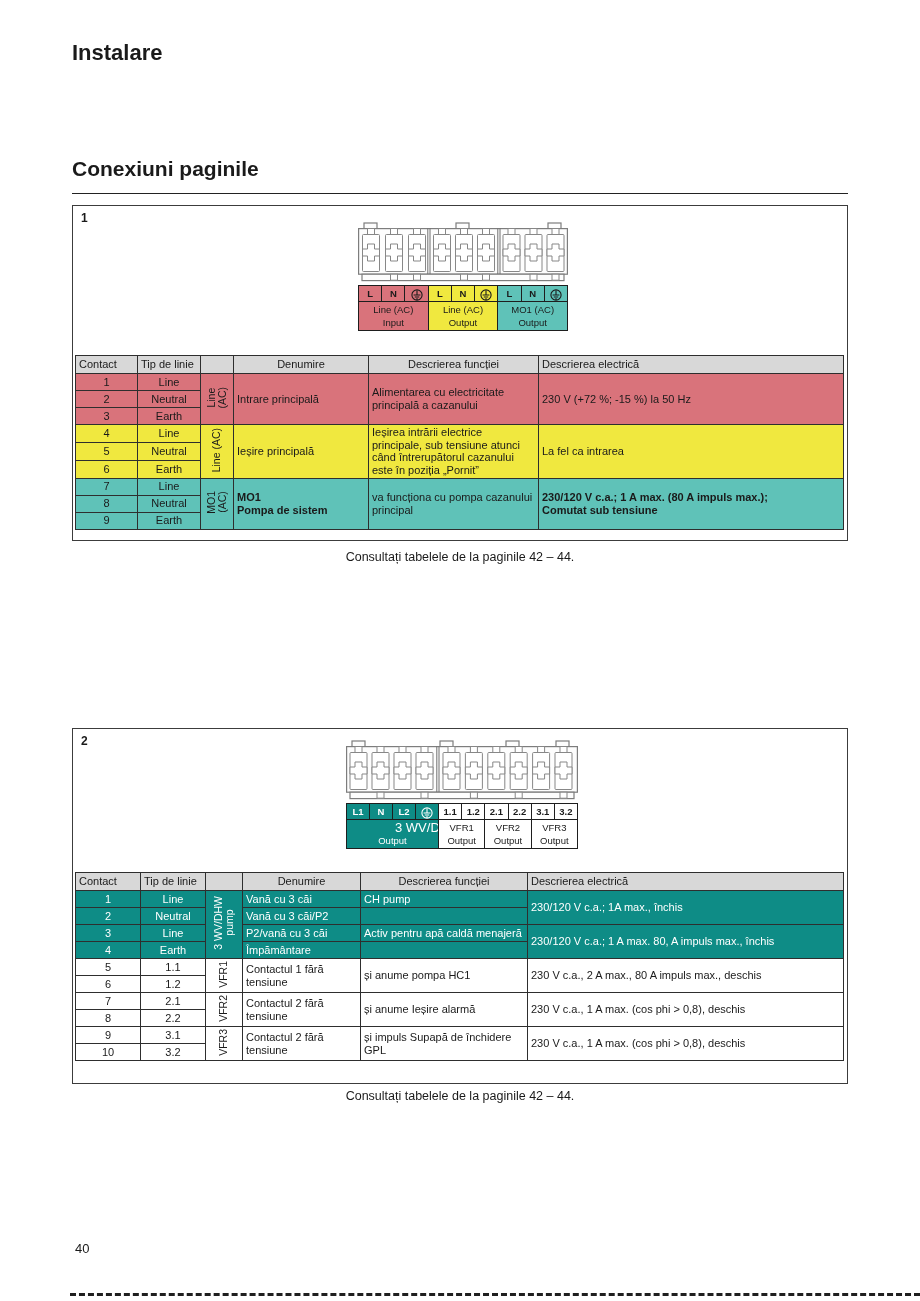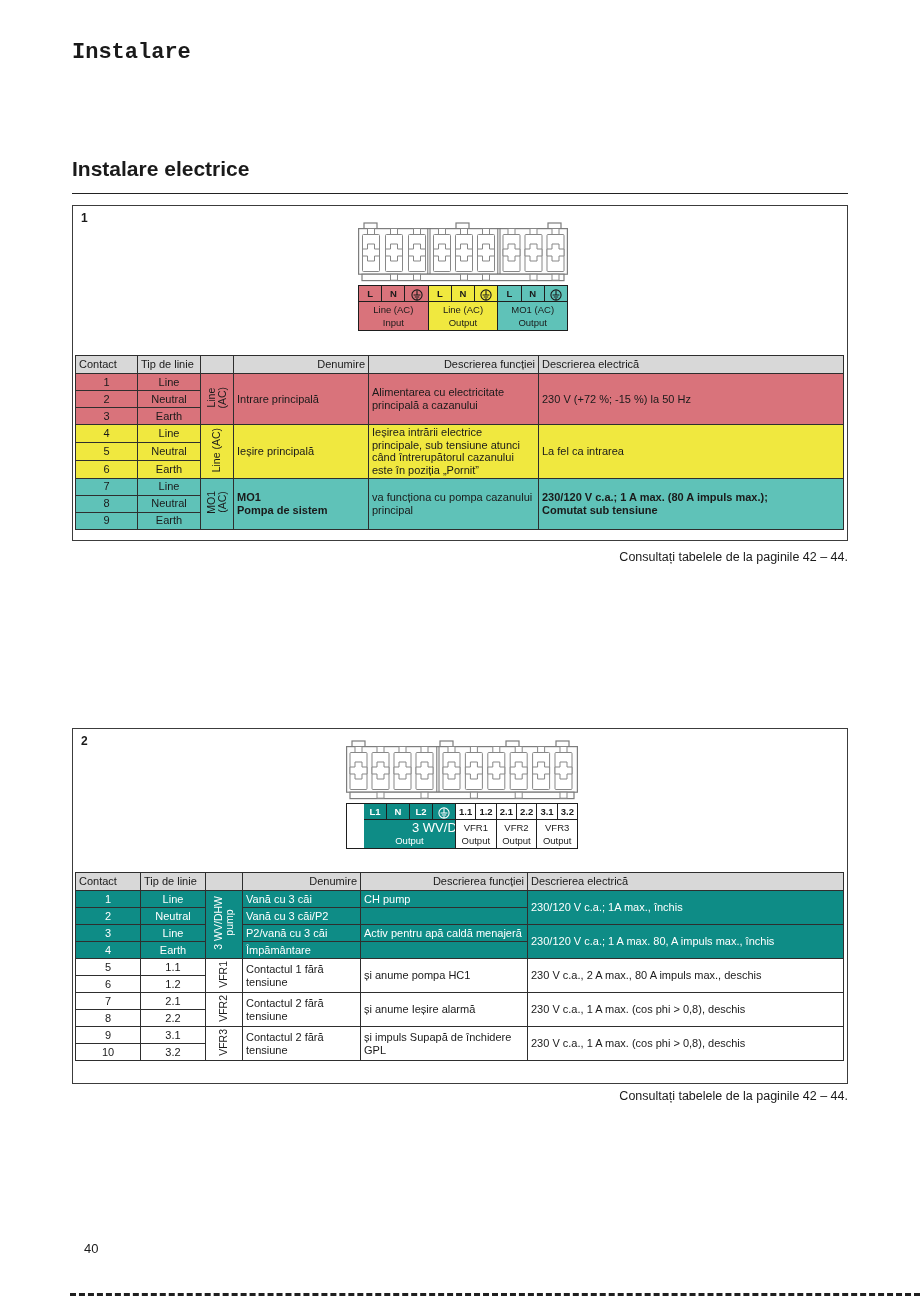--- a/index.html
+++ b/index.html
@@ -1,21 +1,21 @@
 <!DOCTYPE html>
 <html><head>
 <meta charset="utf-8">
 <style>
   html,body { margin:0; padding:0; background:#ffffff; }
   .page {
     position:relative; width:920px; height:1301px; margin:0 auto;
     background:#ffffff; color:#1a1a1a;
     font-family:"Liberation Sans", sans-serif; overflow:hidden;
   }
-  .h1 { position:absolute; left:72px; top:40px; font-size:22px; font-weight:bold;font-family:Liberation Mono, monospace; }
+  .h1 { position:absolute; left:72px; top:40px; font-size:22px; font-weight:bold; }
   .h2 { position:absolute; left:72px; top:157px; font-size:21px; font-weight:bold; }
   .rule { position:absolute; left:72px; top:193px; width:776px; border-top:1px solid #222; }
 
   .figbox { position:absolute; left:72px; width:774px; border:1px solid #3c3c3c; background:#fff; }
   .box1 { top:205px; height:334px; }
   .box2 { top:728px; height:354px; }
   .figlabel { position:absolute; left:8px; top:5px; font-size:12px; font-weight:bold; }
 
   .diag { position:absolute; }
   .diag1 { left:285px; top:16px; width:210px; }
@@ -25,54 +25,54 @@
   .band { display:flex; border:1px solid #1e1e1e; margin-top:1px; }
   .bsection { border-left:1px solid #1e1e1e; }
   .bsection:first-child { border-left:none; }
   .bpins { display:flex; height:15px; border-bottom:1px solid #1e1e1e; }
   .bpin { flex:1; border-left:1px solid #1e1e1e; text-align:center; font-size:9.5px; line-height:15px; font-weight:bold; }
   .bpin:first-child { border-left:none; }
   .bpin svg { vertical-align:middle; margin-top:1px; }
   .blabel { text-align:center; font-size:9.5px; height:14px; line-height:15px; }
   .bsub   { text-align:center; font-size:9.5px; height:14px; line-height:14px; }
   .b1s { width:69px; }
-  .b2main { width:91px;margin-left:17px; }
+  .b2main { width:91px; }
   .b2relay { width:46px; }
   .wtext { color:#ffffff; }
   .b2main .blabel { font-size:13px; white-space:nowrap;padding-left:48px; }
 
   table.ctable { position:absolute; left:2px; border-collapse:collapse; table-layout:fixed; width:768px; font-size:11px; line-height:1.15; }
   .t1 { top:149px; } .t2 { top:143px; }
   .ctable td, .ctable th { border:1px solid #2e2e2e; padding:1px 3px; overflow:hidden; }
   .ctable th { font-weight:normal; height:15px; }
   .ctable tr { height:17px; }
   .hleft { text-align:left; padding-left:5px;margin-top:16px; }
-  .hcent { text-align:right; }
+  .hcent { text-align:center; }
   .num { text-align:center; }
   .typ { text-align:center; padding-left:5px; }
   .den { text-align:left; }
   .fun { text-align:left; }
   .ele { text-align:left; padding-left:6px; }
   .pre { white-space:pre-line;font-weight:bold; }
   .rotcell { text-align:center; vertical-align:middle; padding:0; }
   .vert { display:inline-block; writing-mode:vertical-rl; transform:rotate(180deg); white-space:pre-line; line-height:1.05; font-size:10.5px; }
   .gtop td { border-top:1.5px solid #151515; }
 
-  .caption { position:absolute; left:72px; width:776px; text-align:right; font-size:12.5px; }
+  .caption { position:absolute; left:72px; width:776px; text-align:center; font-size:12.5px; }
   .cap1 { top:550px; } .cap2 { top:1089px; }
-  .pageno { position:absolute; left:84px; top:1241px; font-size:13px; }
+  .pageno { position:absolute; left:75px; top:1241px; font-size:13px; }
   .bottomline { position:absolute; left:70px; top:1293px; width:850px; border-top:3px dashed #1f1f1f; }
 </style>
 </head>
 <body>
 
 <div class="page">
 
   <div class="h1">Instalare</div>
-  <div class="h2">Instalare electrice</div>
+  <div class="h2">Conexiuni paginile</div>
   <div class="rule"></div>
 
   <svg width="0" height="0" style="position:absolute" aria-hidden="true">
     <defs>
       <g id="pinshape" fill="#ffffff" stroke="#878787" stroke-width="1">
         <rect x="6.5" y="-2.5" width="7" height="6"></rect>
         <rect x="1.5" y="3.5" width="17" height="37" rx="1"></rect>
         <path d="M6.5 13 h7 v5 h5 v7 h-5 v5 h-7 v-5 h-5 v-7 h5 z"></path>
       </g>
       <g id="earthsym" fill="none" stroke="currentColor" stroke-width="1.1">

